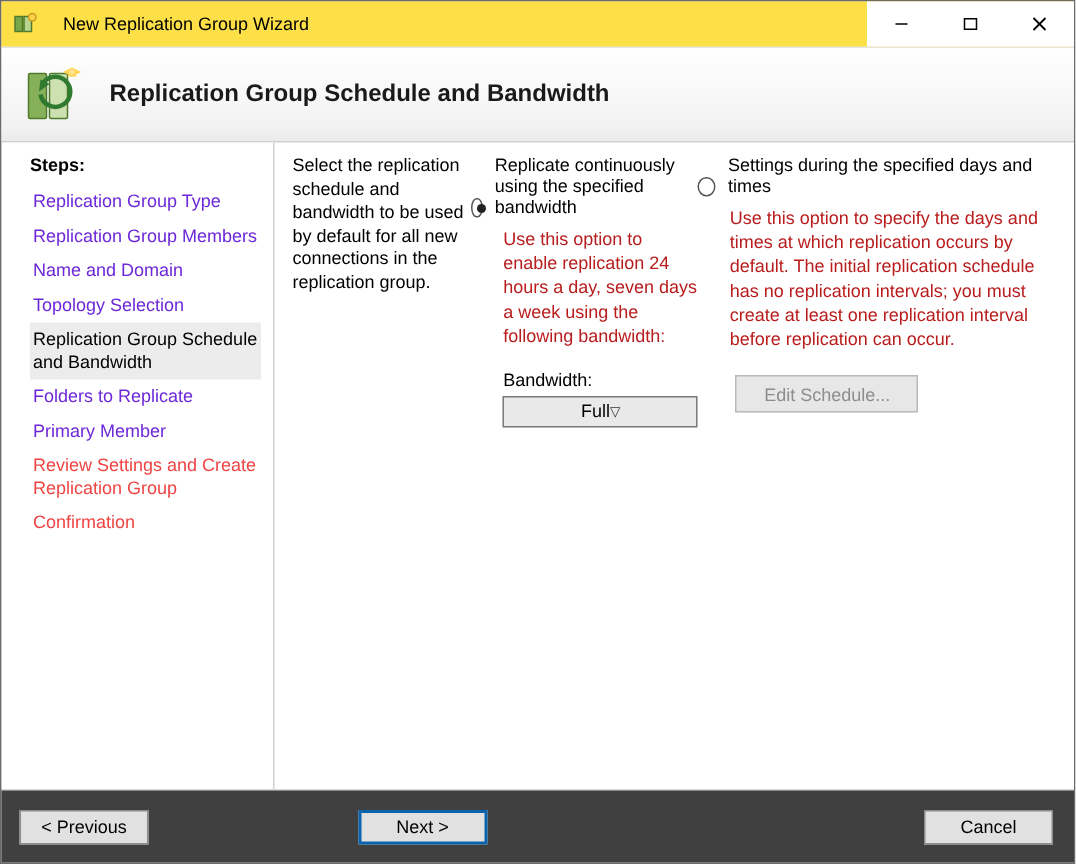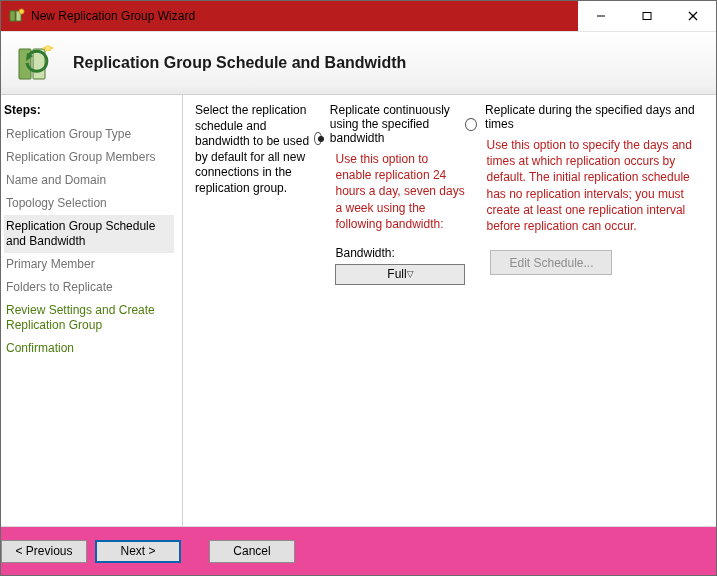--- a/index.html
+++ b/index.html
@@ -17,22 +17,23 @@
     box-sizing: border-box;
     display: flex;
     flex-direction: column;
     background: #fff;
   }
   
   .titlebar {
     height: 30px;
     display: flex;
     align-items: center;
-    background: #b91c1c;
+    background: #fde047;
     border-bottom: 1px solid #e5e5e5;
+    gap: 11px;
   }
   .titlebar .icon {
     width: 16px; height: 16px;
     margin: 0 6px 0 8px;
     display: flex; align-items: center; justify-content: center;
   }
   .titlebar .title {
     flex: 1;
     font-size: 12px;
     color: #000;
@@ -73,37 +74,37 @@
   }
   
   .body {
     flex: 1;
     display: flex;
     overflow: hidden;
   }
   .sidebar {
     width: 182px;
     border-right: 1px solid #d0d0d0;
-    padding: 8px 8px 8px 3px;
+    padding: 8px 8px 8px 19px;
     box-sizing: border-box;
     background: #fff;
   }
   .sidebar .steps-title {
     font-weight: bold;
     margin-bottom: 6px;
     font-size: 12px;
   }
   .step {
-    color: #737373;
+    color: #6d28d9;
     padding: 4px 2px;
     line-height: 1.25;
     cursor: pointer;
   }
   .step.plain {
-    color: #4d7c0f;
+    color: #ef4444;
     cursor: default;
   }
   .step.current {
     background: #ececec;
     color: #000;
     cursor: default;
   }
   
   .content {
     flex: 1;
@@ -179,24 +180,25 @@
     align-items: center;
     justify-content: center;
     font-size: 12px;
   }
   
   .footer {
     height: 48px;
     border-top: 1px solid #d9d9d9;
     display: flex;
     align-items: center;
-    justify-content: flex-start;
+    justify-content: space-between;
     padding-right: 14px;
     gap: 8px;
-    background: #ec4899;
+    background: #404040;
+    padding-left: 12px;
   }
   .btn {
     height: 23px;
     min-width: 86px;
     border: 1px solid #8c8c8c;
     background: #e1e1e1;
     display: flex;
     align-items: center;
     justify-content: center;
     font-size: 12px;
@@ -261,22 +263,22 @@
 
   <div class="body">
 
     <div class="sidebar">
       <div class="steps-title">Steps:</div>
       <div class="step">Replication Group Type</div>
       <div class="step">Replication Group Members</div>
       <div class="step">Name and Domain</div>
       <div class="step">Topology Selection</div>
       <div class="step current">Replication Group Schedule and Bandwidth</div>
+      <div class="step">Folders to Replicate</div>
       <div class="step">Primary Member</div>
-      <div class="step">Folders to Replicate</div>
       <div class="step plain">Review Settings and Create Replication Group</div>
       <div class="step plain">Confirmation</div>
     </div>
 
     <div class="content">
       <div class="intro">Select the replication schedule and bandwidth to be used by default for all new connections in the replication group.</div>
 
       <div class="option-block">
         <div class="radio-row">
           <span class="radio checked"></span>
@@ -286,21 +288,21 @@
         <div class="bw-label">Bandwidth:</div>
         <div class="dropdown">
           <span>Full</span>
           <span class="chev">▽</span>
         </div>
       </div>
 
       <div class="option-block">
         <div class="radio-row">
           <span class="radio"></span>
-          <span>Replicate during the specified days and times</span>
+          <span>Settings during the specified days and times</span>
         </div>
         <div class="option-desc">Use this option to specify the days and times at which replication occurs by default. The initial replication schedule has no replication intervals; you must create at least one replication interval before replication can occur.</div>
         <div class="edit-btn">Edit Schedule...</div>
       </div>
     </div>
   </div>
 
   <div class="footer">
     <div class="btn">&lt; Previous</div>
     <div class="btn primary">Next &gt;</div>

